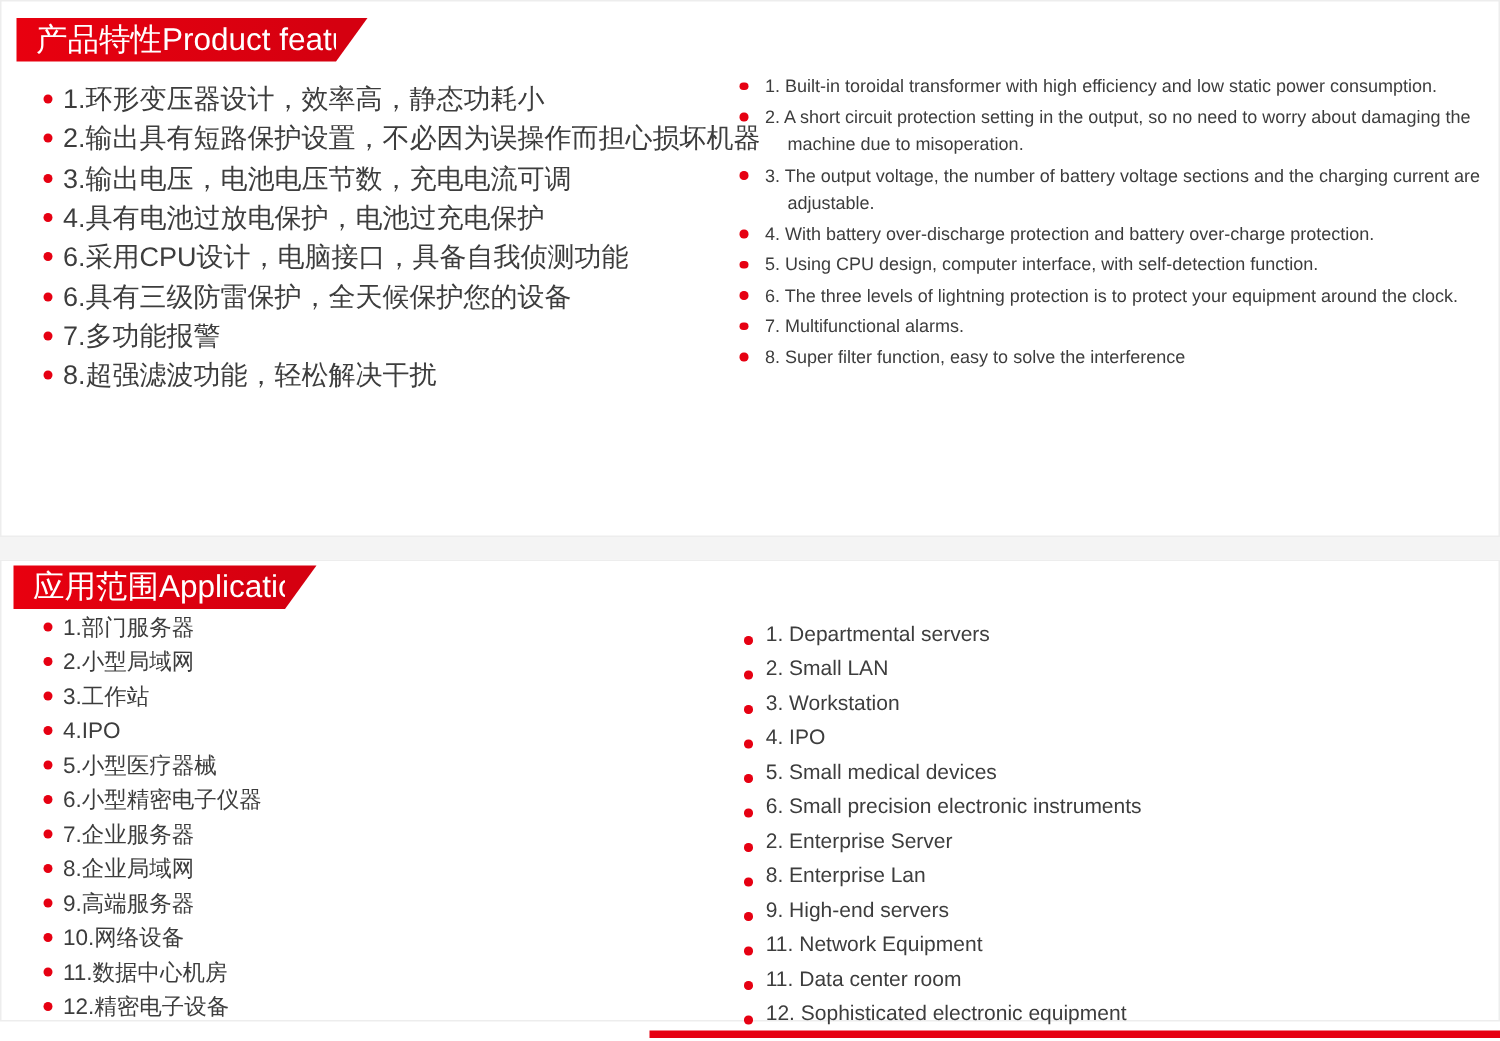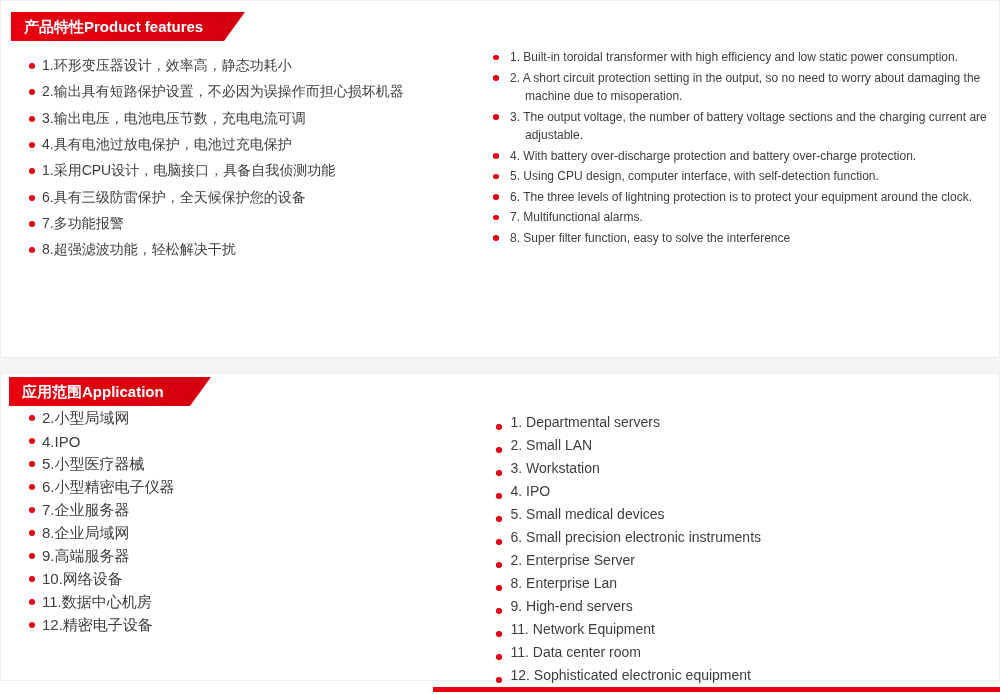--- a/index.html
+++ b/index.html
@@ -17,21 +17,21 @@
     border:1px solid #ededed;
   }
   #panel-features { top:0; height:358px; }
   #gap-strip { position:absolute; top:358px; left:0; width:1000px; height:15px; background:#f4f4f4; }
   #panel-application { top:373px; height:308px; }
 
   
   .banner {
     position:absolute; height:29px;
     background:linear-gradient(90deg,#e8000f,#d50010);
-    color:#ffffff; font-weight:bold; font-size:15px; line-height:29px;
+    color:#ffffff; font-weight:normal; font-size:21px; line-height:29px;
     padding-left:13px; white-space:nowrap;
   }
   .banner::after {
     content:''; position:absolute; left:100%; top:0;
     width:0; height:0;
     border-top:29px solid #d50010;
     border-right:21px solid transparent;
   }
   #banner-features { left:10px; top:11px; width:213px; }
   #banner-application { left:8px; top:3px; width:181px; }
@@ -40,21 +40,21 @@
 
   
   .dot {
     display:inline-block; flex:none;
     width:6px; height:6px; border-radius:50%;
     background:#e60012;
   }
 
   
   #features-zh { left:28px; top:52px; }
-  #features-zh li { display:flex; align-items:center; height:26.3px; font-size:14px; }
+  #features-zh li { display:flex; align-items:center; height:26.3px; font-size:18px; }
   #features-zh .dot { margin-right:7px; }
 
   
   #features-en { left:492px; top:47px; width:497px; }
   #features-en li { position:relative; padding-left:17px; font-size:12px; line-height:18.5px; margin-bottom:2px; }
   #features-en .dot { position:absolute; left:0; top:6.5px; width:5.5px; height:5.5px; }
   #features-en .t { display:block; padding-left:15px; text-indent:-15px; }
 
   
   #application-zh { left:28px; top:32.5px; }
@@ -91,21 +91,21 @@
     <li>
         <i class="dot"></i>
         <span class="t">3.输出电压，电池电压节数，充电电流可调</span>
       </li>
     <li>
         <i class="dot"></i>
         <span class="t">4.具有电池过放电保护，电池过充电保护</span>
       </li>
     <li>
         <i class="dot"></i>
-        <span class="t">1.采用CPU设计，电脑接口，具备自我侦测功能</span>
+        <span class="t">6.采用CPU设计，电脑接口，具备自我侦测功能</span>
       </li>
     <li>
         <i class="dot"></i>
         <span class="t">6.具有三级防雷保护，全天候保护您的设备</span>
       </li>
     <li>
         <i class="dot"></i>
         <span class="t">7.多功能报警</span>
       </li>
     <li>
@@ -153,24 +153,32 @@
 <div id="gap-strip"></div>
 
 <section class="panel" id="panel-application">
   <div class="banner" id="banner-application">
     <span>应用范围Application</span>
   </div>
 
   <ul id="application-zh">
     <li>
         <i class="dot"></i>
+        <span class="t">1.部门服务器</span>
+      </li>
+    <li>
+        <i class="dot"></i>
         <span class="t">2.小型局域网</span>
       </li>
     <li>
         <i class="dot"></i>
+        <span class="t">3.工作站</span>
+      </li>
+    <li>
+        <i class="dot"></i>
         <span class="t">4.IPO</span>
       </li>
     <li>
         <i class="dot"></i>
         <span class="t">5.小型医疗器械</span>
       </li>
     <li>
         <i class="dot"></i>
         <span class="t">6.小型精密电子仪器</span>
       </li>

